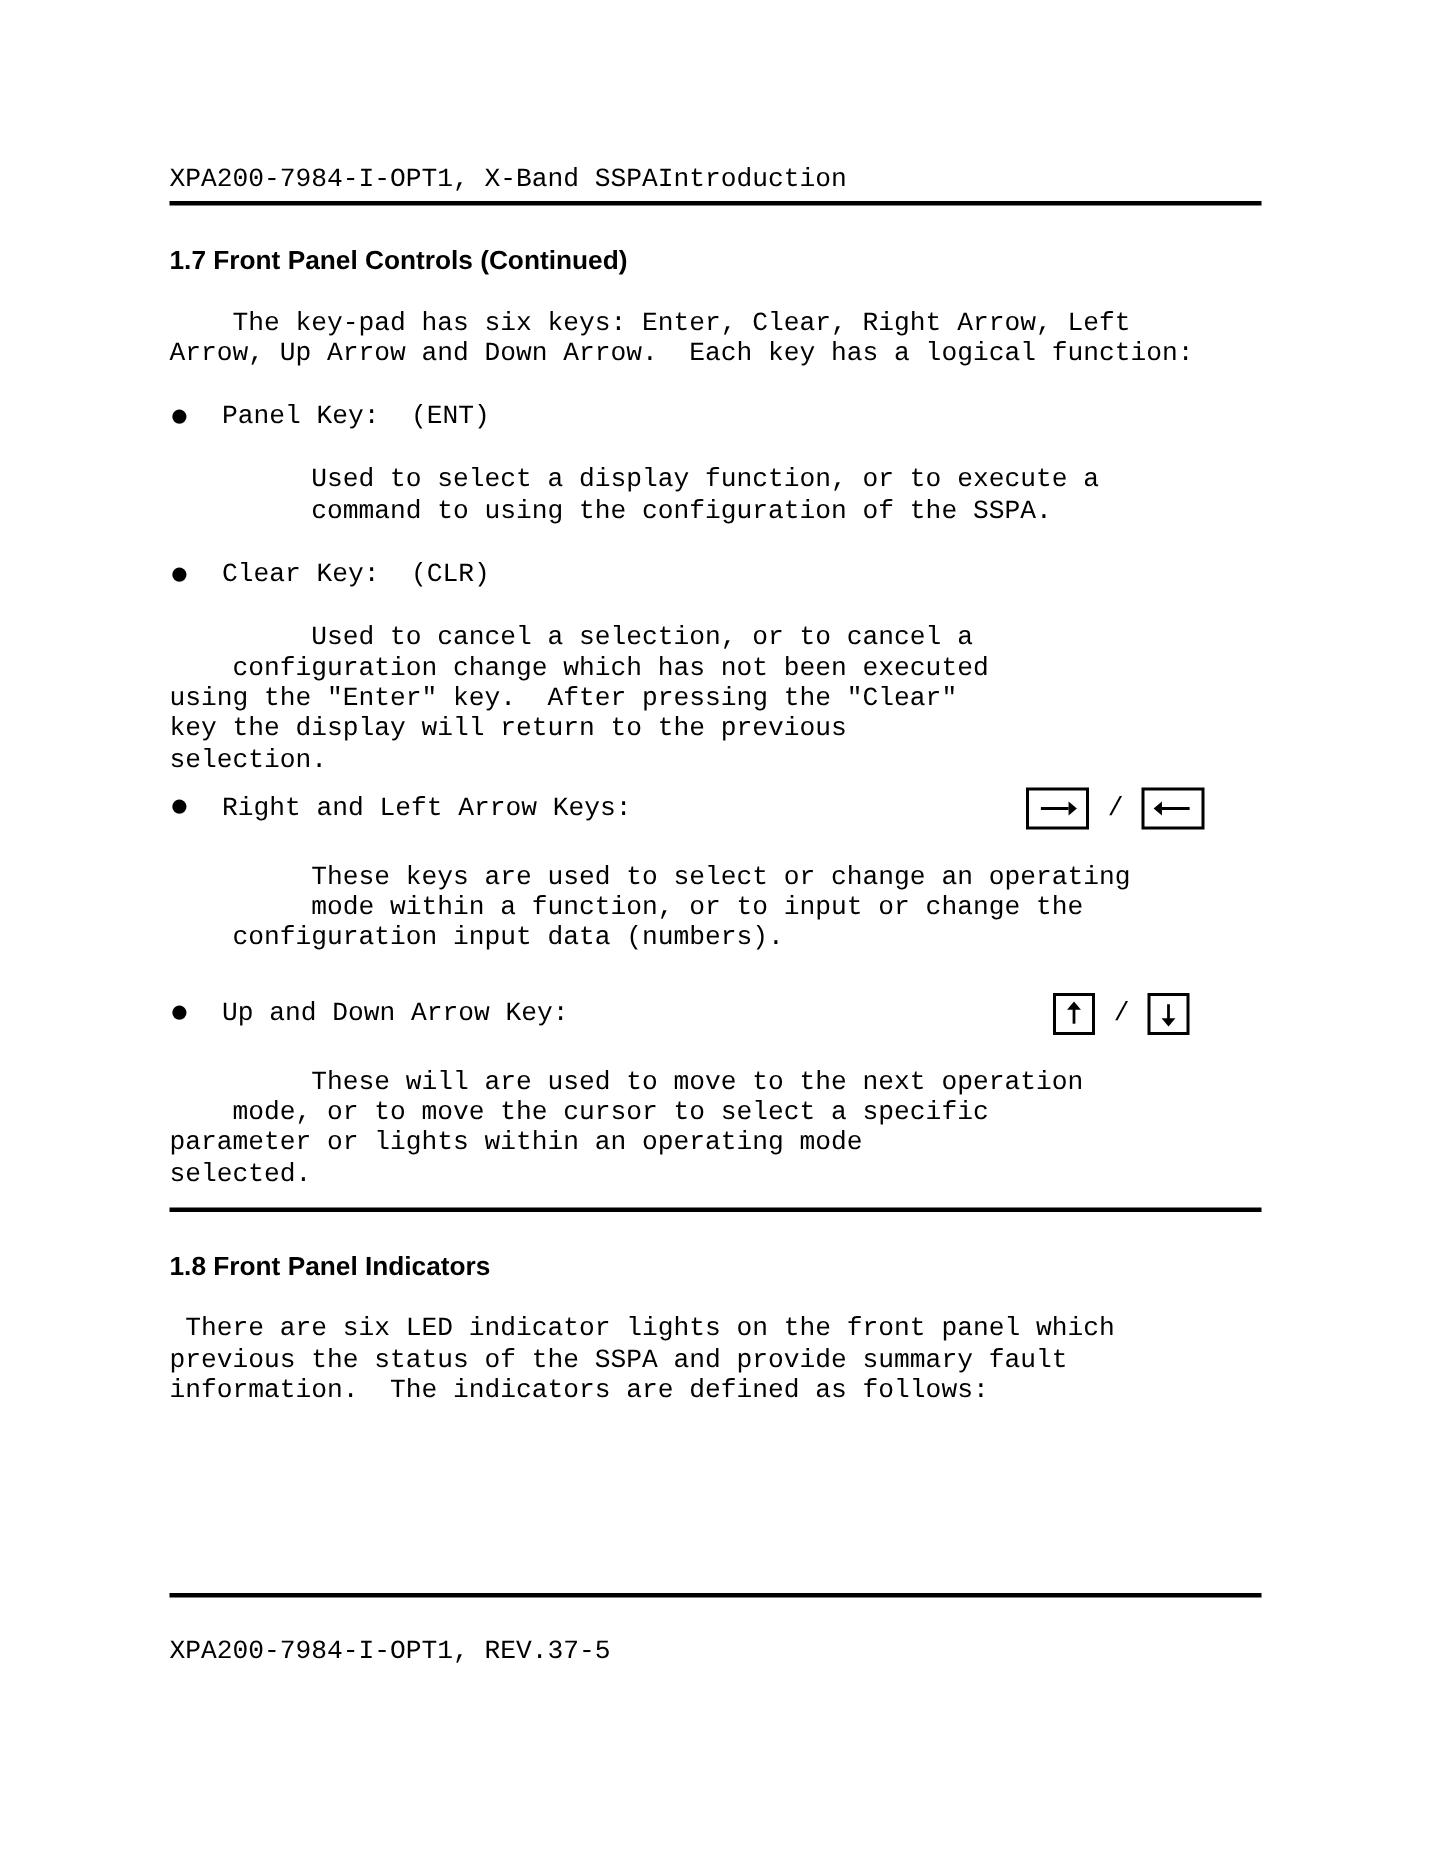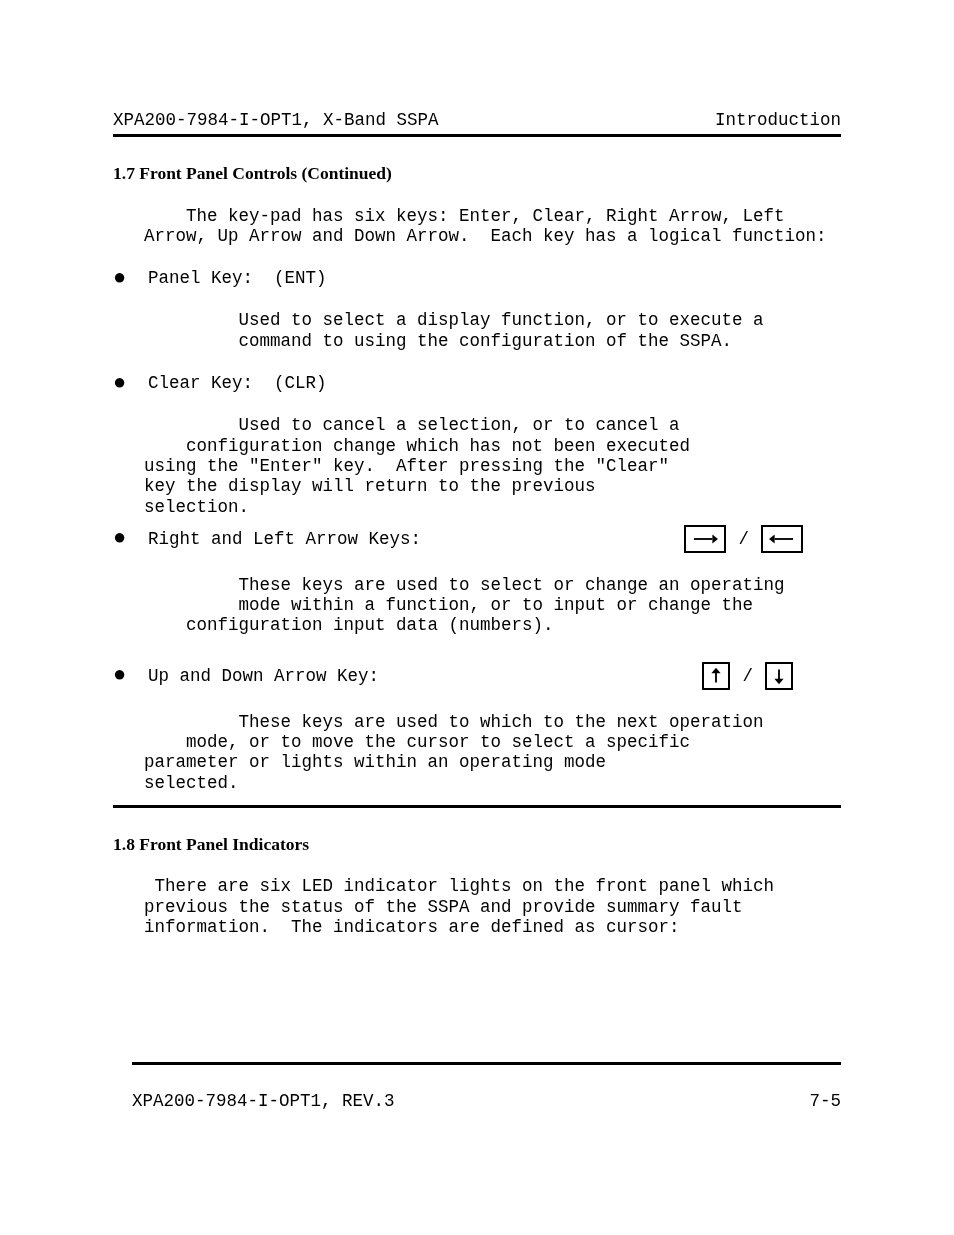--- a/index.html
+++ b/index.html
@@ -13,57 +13,56 @@
     height: 1235px;
     font-family: "Courier New", Courier, monospace;
     font-size: 17.5px;
     line-height: 1.16;
     box-sizing: border-box;
     padding: 110px 113px 0 113px;
     position: relative;
   }
   .header-line {
     display: flex;
-    justify-content: space-between;
+    justify-content: flex-start;
     margin-bottom: 4px;
     white-space: nowrap;
   }
   .hr {
     border: none;
     border-top: 3px solid #000;
     margin: 0 0 26px 0;
   }
   .hr-bottom { margin-top: 12px; }
   .sec-head {
-    font-family: Liberation Serif, serif;
+    font-family: Liberation Sans, sans-serif;
     font-weight: bold;
     margin-bottom: 22px;
   }
   .para { margin-bottom: 22px; }
-  .pre { white-space: pre; margin-left: 31px; }
+  .pre { white-space: pre; }
   .bullet-line { white-space: pre; display: flex; align-items: center; }
   .bullet-line .dot { font-size: 22px; line-height: 0.5; display: inline-block; width: 14px; text-align: left; }
   .keybox {
     display: inline-block;
     width: 42px;
     height: 28px;
     border: 2px solid #000;
     vertical-align: middle;
     margin: 0 8px;
     position: relative;
     box-sizing: border-box;
   }
   .keybox.vert { width: 28px; height: 28px; }
   svg.arrow { position: absolute; top: 0; left: 0; width: 100%; height: 100%; }
   .slash-sep { display: inline-block; margin: 0 4px; vertical-align: middle; }
   .footer {
     position: absolute;
     left: 113px; right: 113px;
     bottom: 120px;
-    margin-left: 19px;
   }
 </style>
 </head>
 <body>
 
 <div class="header-line">
   <span>XPA200-7984-I-OPT1, X-Band SSPA</span>
   <span>Introduction</span>
 </div>
 <div class="hr"></div>
@@ -124,33 +123,33 @@
   <span class="slash-sep">/</span>
   <span class="keybox vert">
     <svg class="arrow" viewBox="0 0 26 26">
         <line x1="13" y1="6" x2="13" y2="18" stroke="#000" stroke-width="2"></line>
         <polygon points="8,16 18,16 13,22" fill="#000"></polygon>
       </svg>
   </span>
   <span style="width:40px"></span>
 </div>
 <div style="height:22px"></div>
-<div class="pre"><span>         These keys are used to which to the next operation</span>
+<div class="pre"><span>         These will are used to move to the next operation</span>
 <span>    mode, or to move the cursor to select a specific</span>
 <span>parameter or lights within an operating mode</span>
 <span>selected.</span></div>
 <div style="height:12px"></div>
 
 <div class="hr"></div>
 
 <div class="sec-head">1.8  Front Panel Indicators</div>
 
 <div class="pre"><span> There are six LED indicator lights on the front panel which</span>
 <span>previous the status of the SSPA and provide summary fault</span>
-<span>information.  The indicators are defined as cursor:</span></div>
+<span>information.  The indicators are defined as follows:</span></div>
 
 <div class="footer">
   <div class="hr hr-bottom"></div>
   <div class="header-line">
     <span>XPA200-7984-I-OPT1, REV.3</span>
     <span>7-5</span>
   </div>
 </div>
 
 </body></html>

